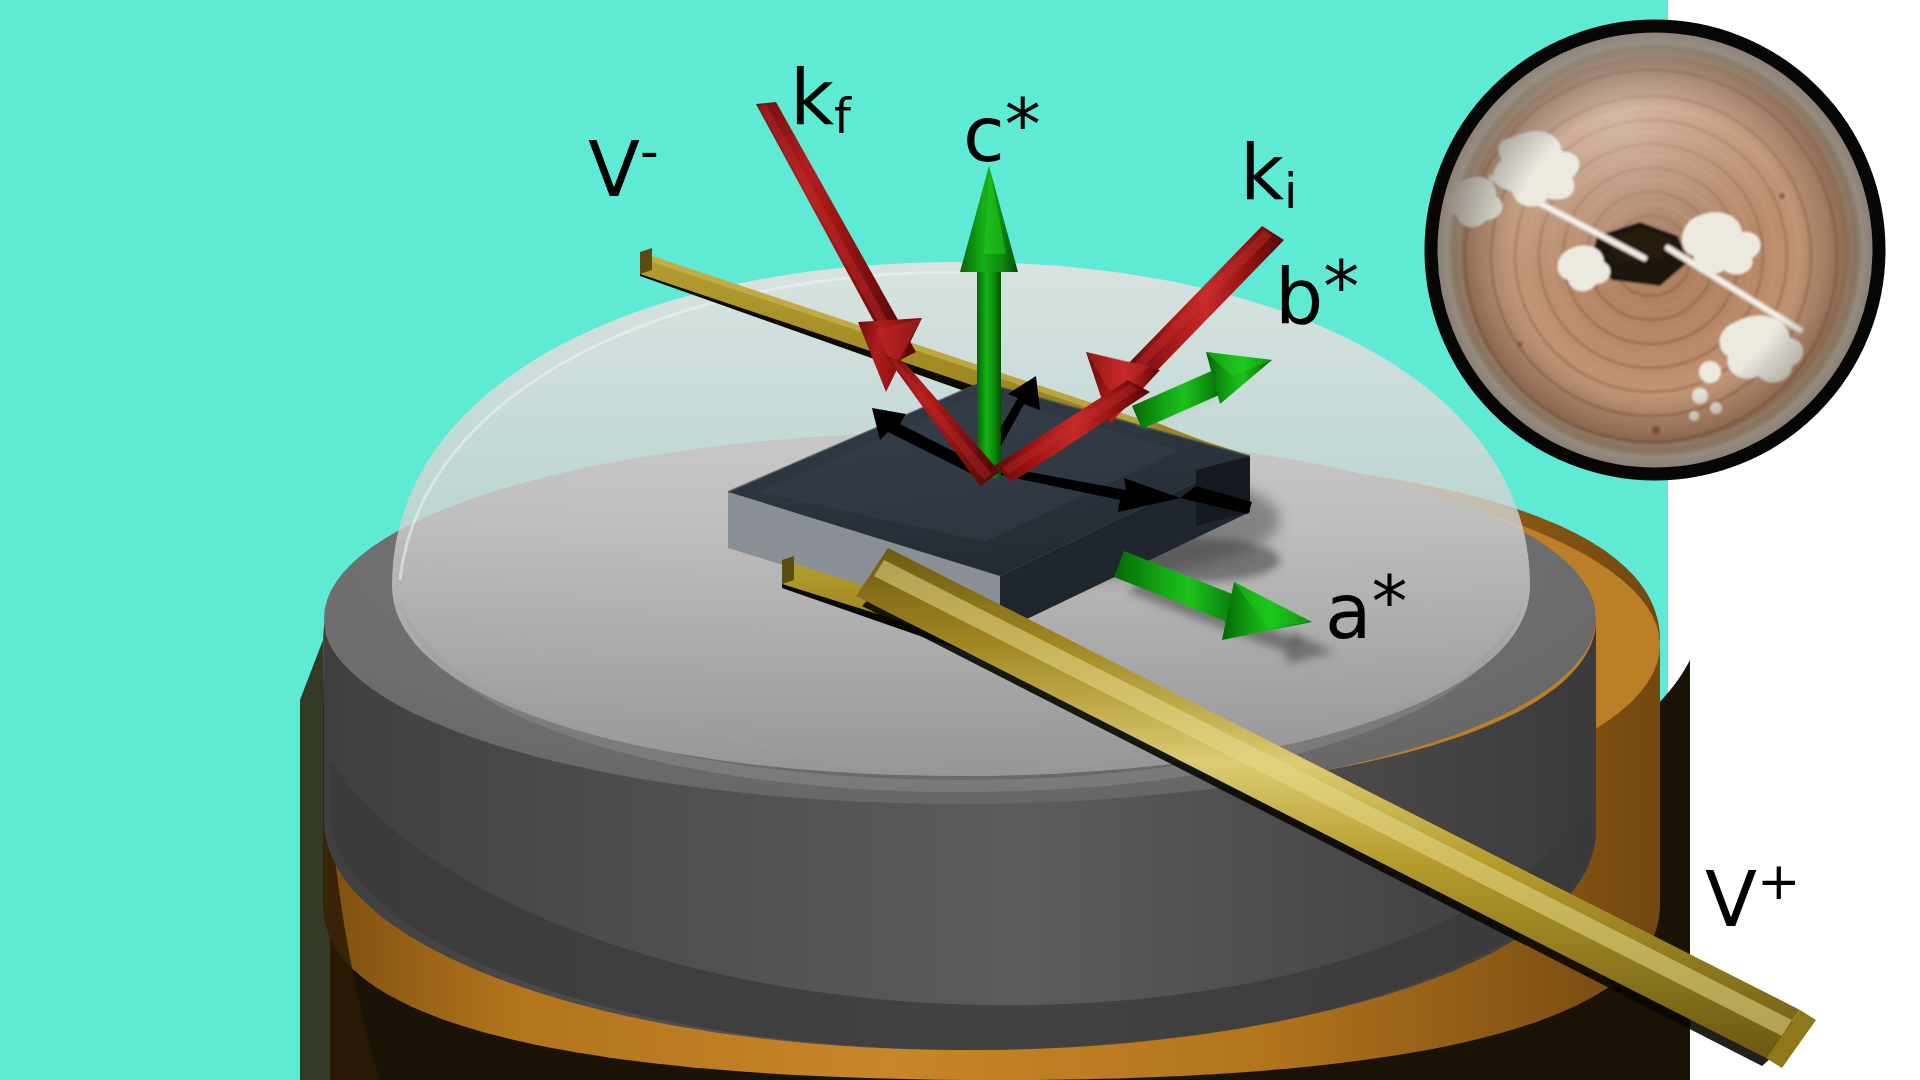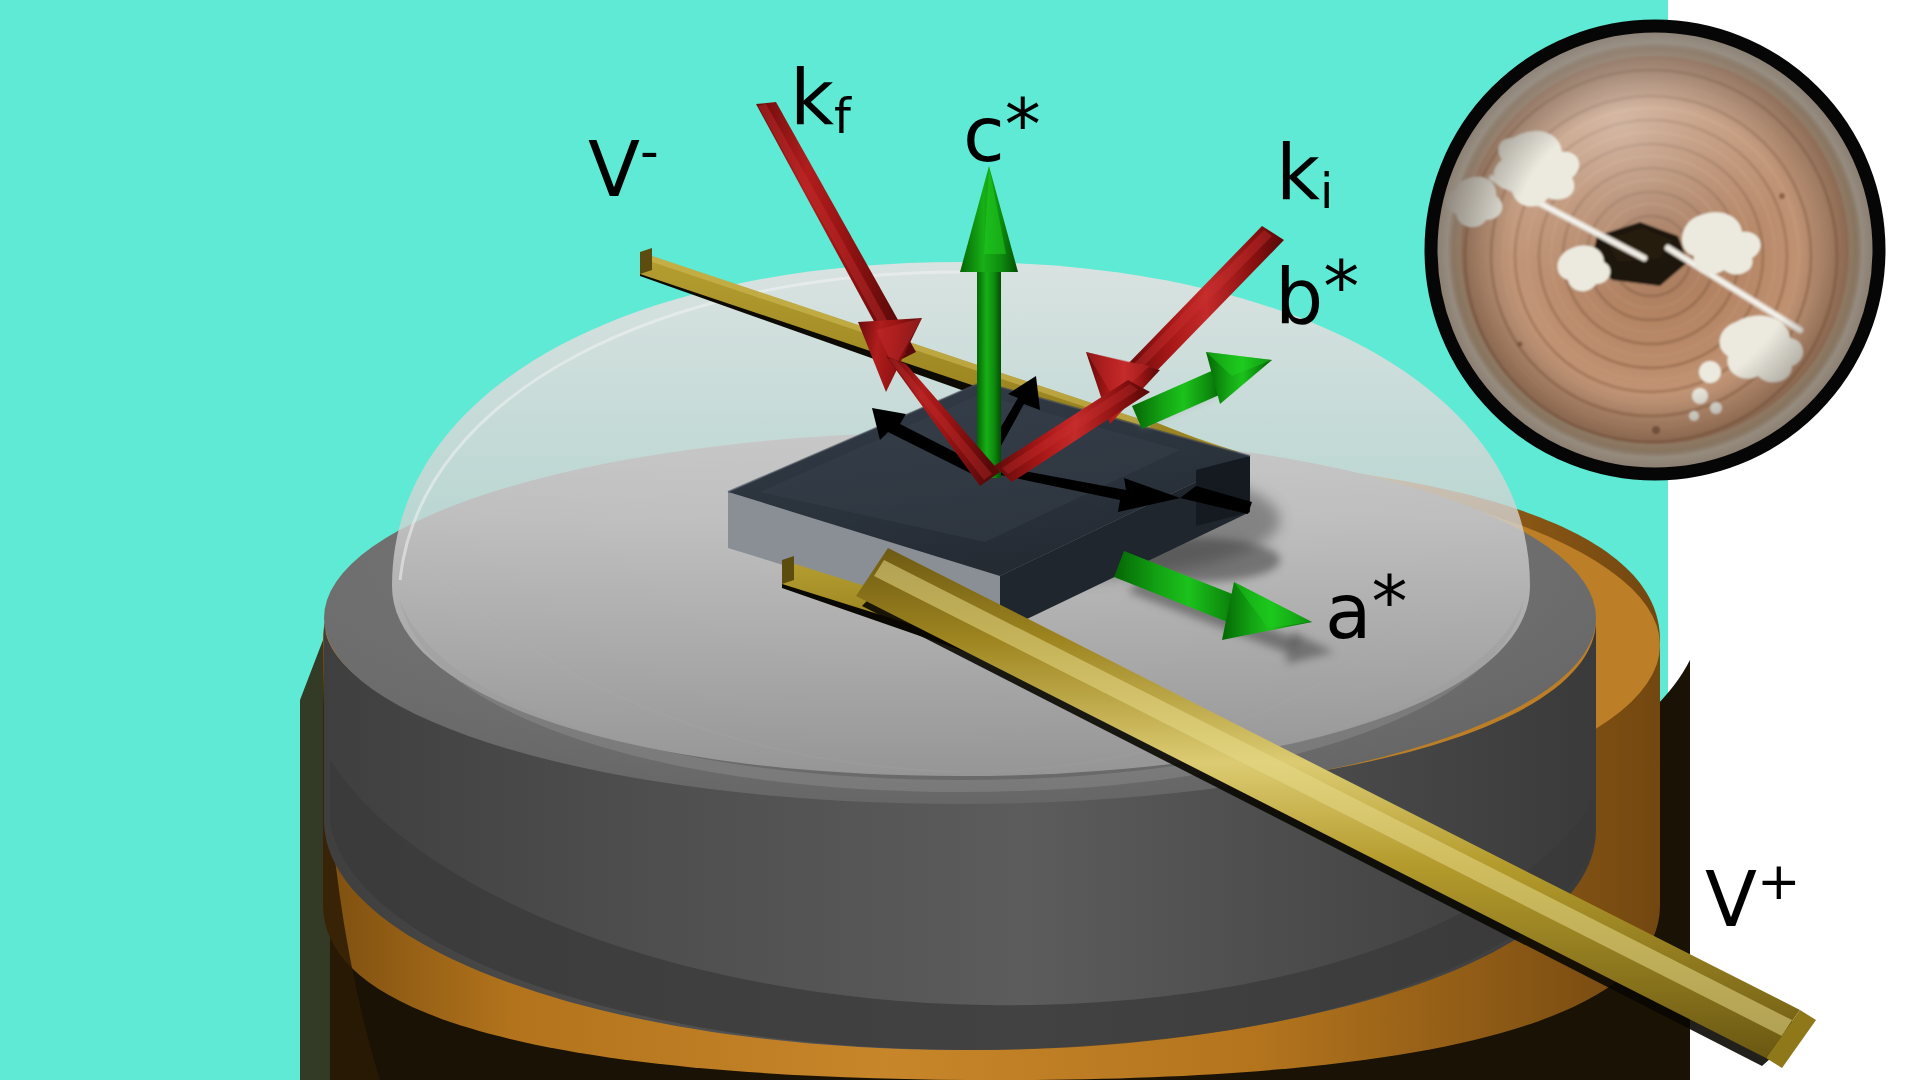--- a/index.html
+++ b/index.html
@@ -37,21 +37,21 @@
     line-height: 1;
     white-space: nowrap;
     user-select: none;
   }
   .vec-label .base { font-size: 76px; }
   .vec-label .sub  { font-size: 48px; vertical-align: -0.18em; }
   .vec-label .sup  { font-size: 52px; vertical-align: 0.52em; }
   .vec-label .star { font-size: 72px; vertical-align: 0.16em; }
   #lbl-kf { left: 790px; top: 60px; }
   #lbl-cs { left: 963px; top: 88px; }
-  #lbl-ki { left: 1240px; top: 135px; margin-left: 36px; }
+  #lbl-ki { left: 1240px; top: 135px; }
   #lbl-bs { left: 1275px; top: 250px; }
   #lbl-as { left: 1325px; top: 565px; }
   #lbl-vm { left: 588px; top: 125px; }
   #lbl-vp { left: 1705px; top: 855px; }
 </style>
 </head>
 <body>
 
 <div id="stage">
 

